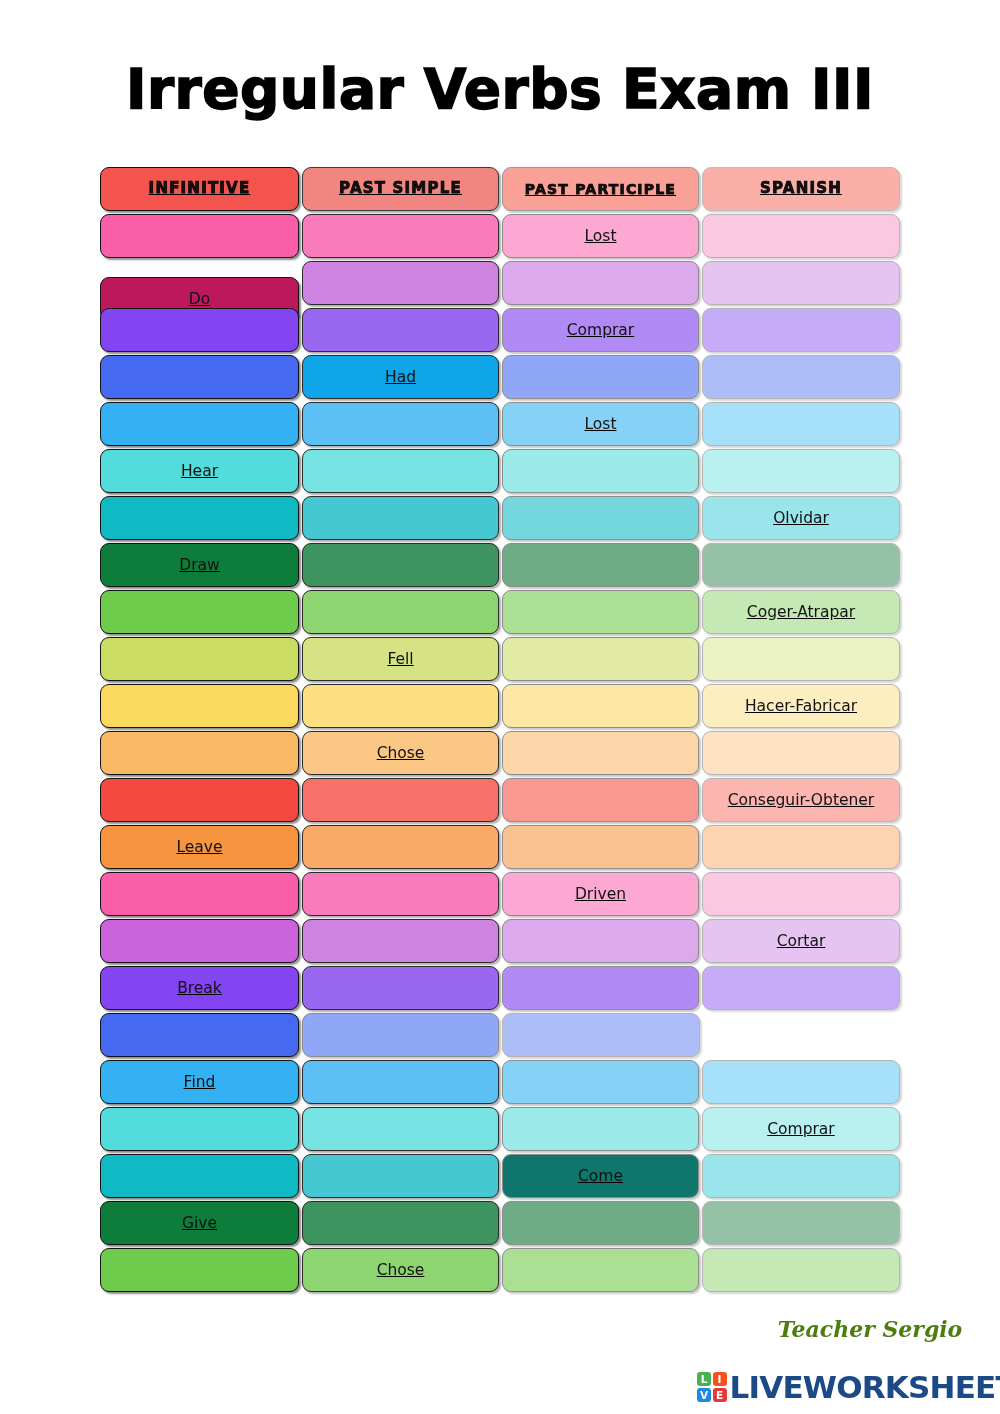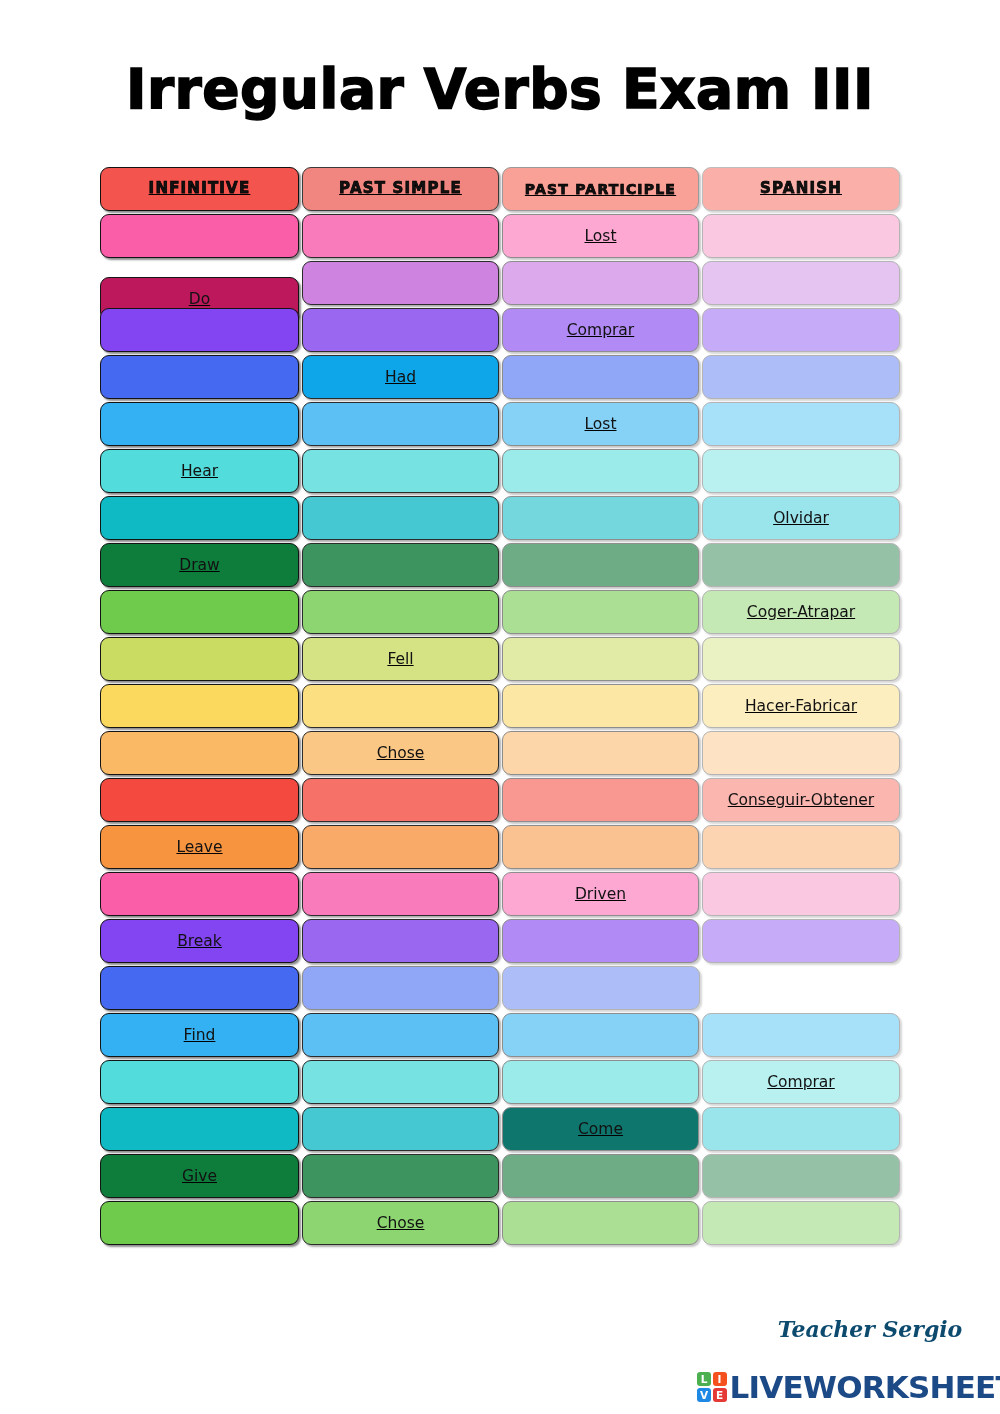--- a/index.html
+++ b/index.html
@@ -99,21 +99,21 @@
   #signature {
     position: absolute;
     left: 770px;
     top: 1316px;
     width: 200px;
     text-align: center;
     font-family: "DejaVu Serif", serif;
     font-style: italic;
     font-weight: 700;
     font-size: 22px;
-    color: #0c4a6e;
+    color: #4d7c0f;
     white-space: nowrap;
   }
 
   #brand-logo {
     position: absolute;
     left: 697px;
     top: 1370px;
     display: flex;
     align-items: center;
     height: 34px;
@@ -242,20 +242,26 @@
           <div class="cell col-1" style="background: rgb(247, 148, 64);">Leave</div>
           <div class="cell col-2" style="background: rgb(249, 170, 105);"></div>
           <div class="cell col-3" style="background: rgb(251, 194, 145);"></div>
           <div class="cell col-4" style="background: rgb(252, 212, 178);"></div>
         </div>
         <div class="table-row">
           <div class="cell col-1" style="background: rgb(250, 94, 168);"></div>
           <div class="cell col-2" style="background: rgb(250, 123, 187);"></div>
           <div class="cell col-3" style="background: rgb(252, 168, 210);">Driven</div>
           <div class="cell col-4" style="background: rgb(251, 200, 226);"></div>
+        </div>
+        <div class="table-row">
+          <div class="cell col-1" style="background: rgb(203, 100, 220);"></div>
+          <div class="cell col-2" style="background: rgb(206, 131, 224);"></div>
+          <div class="cell col-3" style="background: rgb(219, 169, 236);"></div>
+          <div class="cell col-4" style="background: rgb(229, 196, 242);">Cortar</div>
         </div>
         <div class="table-row">
           <div class="cell col-1" style="background: rgb(131, 68, 242);">Break</div>
           <div class="cell col-2" style="background: rgb(154, 104, 240);"></div>
           <div class="cell col-3" style="background: rgb(178, 138, 245);"></div>
           <div class="cell col-4" style="background: rgb(198, 171, 248);"></div>
         </div>
         <div class="table-row">
           <div class="cell col-1" style="background: rgb(69, 105, 240);"></div>
           <div class="cell col-3" style="background: rgb(144, 166, 246);"></div>

